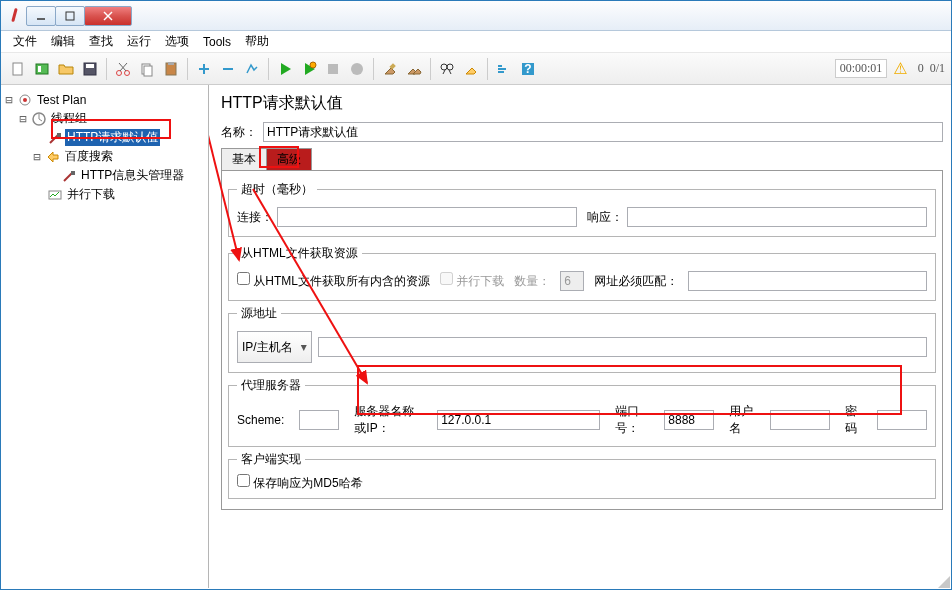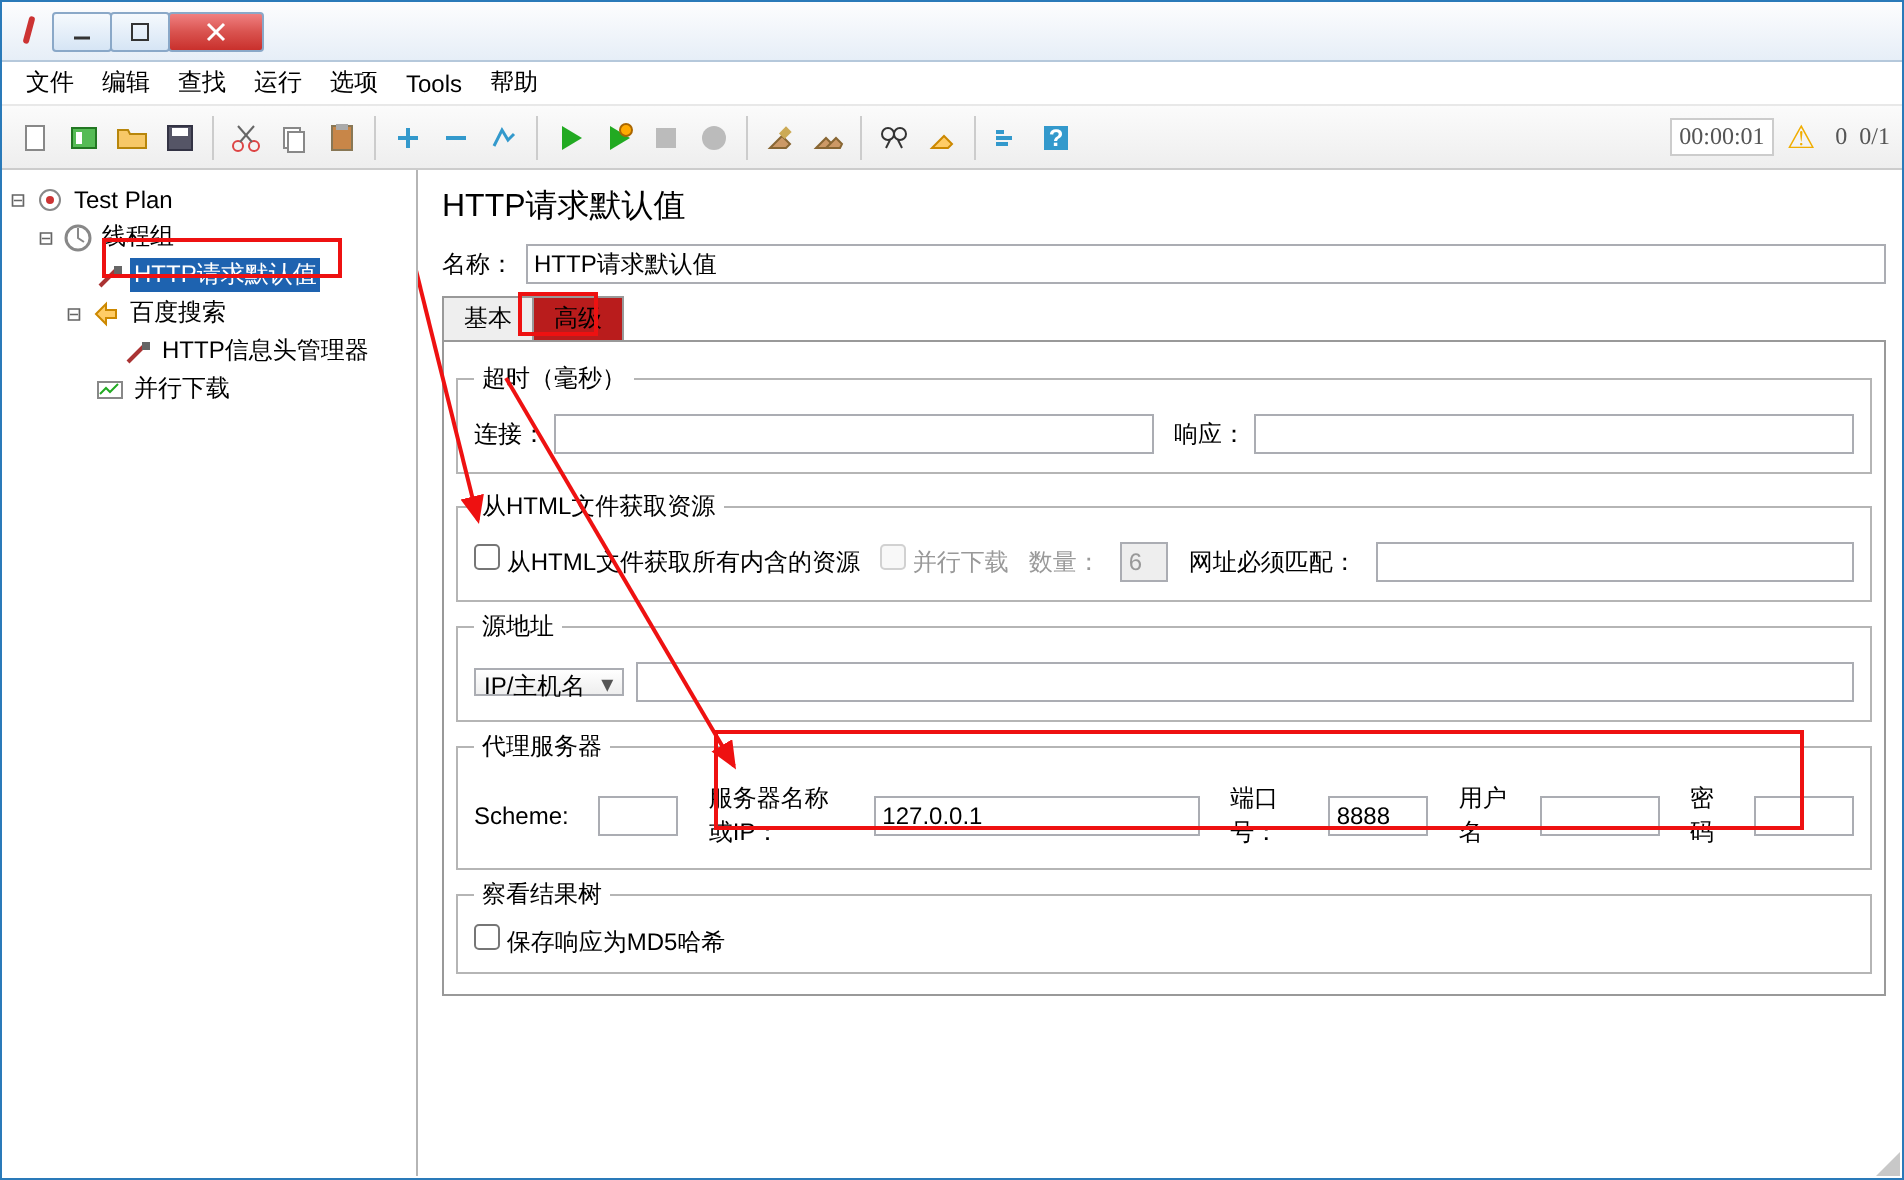--- a/index.html
+++ b/index.html
@@ -34,21 +34,21 @@
 .row{display:flex;align-items:center;margin:3px 0}
 .lbl{min-width:42px}
 .inp{border:1px solid #abadb3;height:20px;padding:1px 3px;background:#fff}
 .full{flex:1}
 .tabs{display:flex;margin-top:6px}
 .tab{border:1px solid #999;border-bottom:none;padding:2px 10px;background:#eee;margin-right:-1px}
 .tab.active{background:#b91c1c}
 .panel{border:1px solid #999;padding:6px;background:#fff}
 fieldset{border:1px solid #b5b5b5;margin:4px 0;padding:6px 8px}
 legend{padding:0 4px}
-.sel-combo{border:1px solid #abadb3;height:14px;background:linear-gradient(#fff,#eee);padding:0 18px 0 4px;position:relative;display:inline-flex;align-items:flex-start}
+.sel-combo{border:1px solid #abadb3;height:32px;background:linear-gradient(#fff,#eee);padding:0 18px 0 4px;position:relative;display:inline-flex;align-items:center}
 .sel-combo::after{content:"▾";position:absolute;right:4px;color:#555}
 .small{width:30px}
 .resize{position:absolute;right:2px;bottom:2px;width:14px;height:14px}
 .resize::before{content:"";position:absolute;right:0;bottom:0;width:0;height:0;border-right:12px solid #c8c8c8;border-top:12px solid transparent}
 .arrow-svg{position:absolute;pointer-events:none;z-index:5}
 </style>
 </head>
 <body>
 
 <div class="titlebar">
@@ -333,21 +333,21 @@
           <span>端口号：</span>
           <input class="inp" style="width: 50px;" value="8888">
           <span>用户名</span>
           <input class="inp" style="width: 60px;">
           <span>密码</span>
           <input class="inp" style="width: 50px;" type="password">
         </div>
       </fieldset>
 
       <fieldset>
-        <legend>察看结果树</legend>
+        <legend>客户端实现</legend>
         <label><input type="checkbox" style=""> <span>保存响应为MD5哈希</span></label>
       </fieldset>
     </div>
 
     <div class="redbox" style="left:148px;top:280px;width:545px;height:50px"></div>
 
     <svg class="arrow-svg" style="left:-10px;top:20px" width="50" height="180">
       <defs>
           <marker id="ah1" markerWidth="8" markerHeight="8" refX="6" refY="3" orient="auto">
             <path d="M0 0L7 3L0 6z" fill="#e11"></path>

